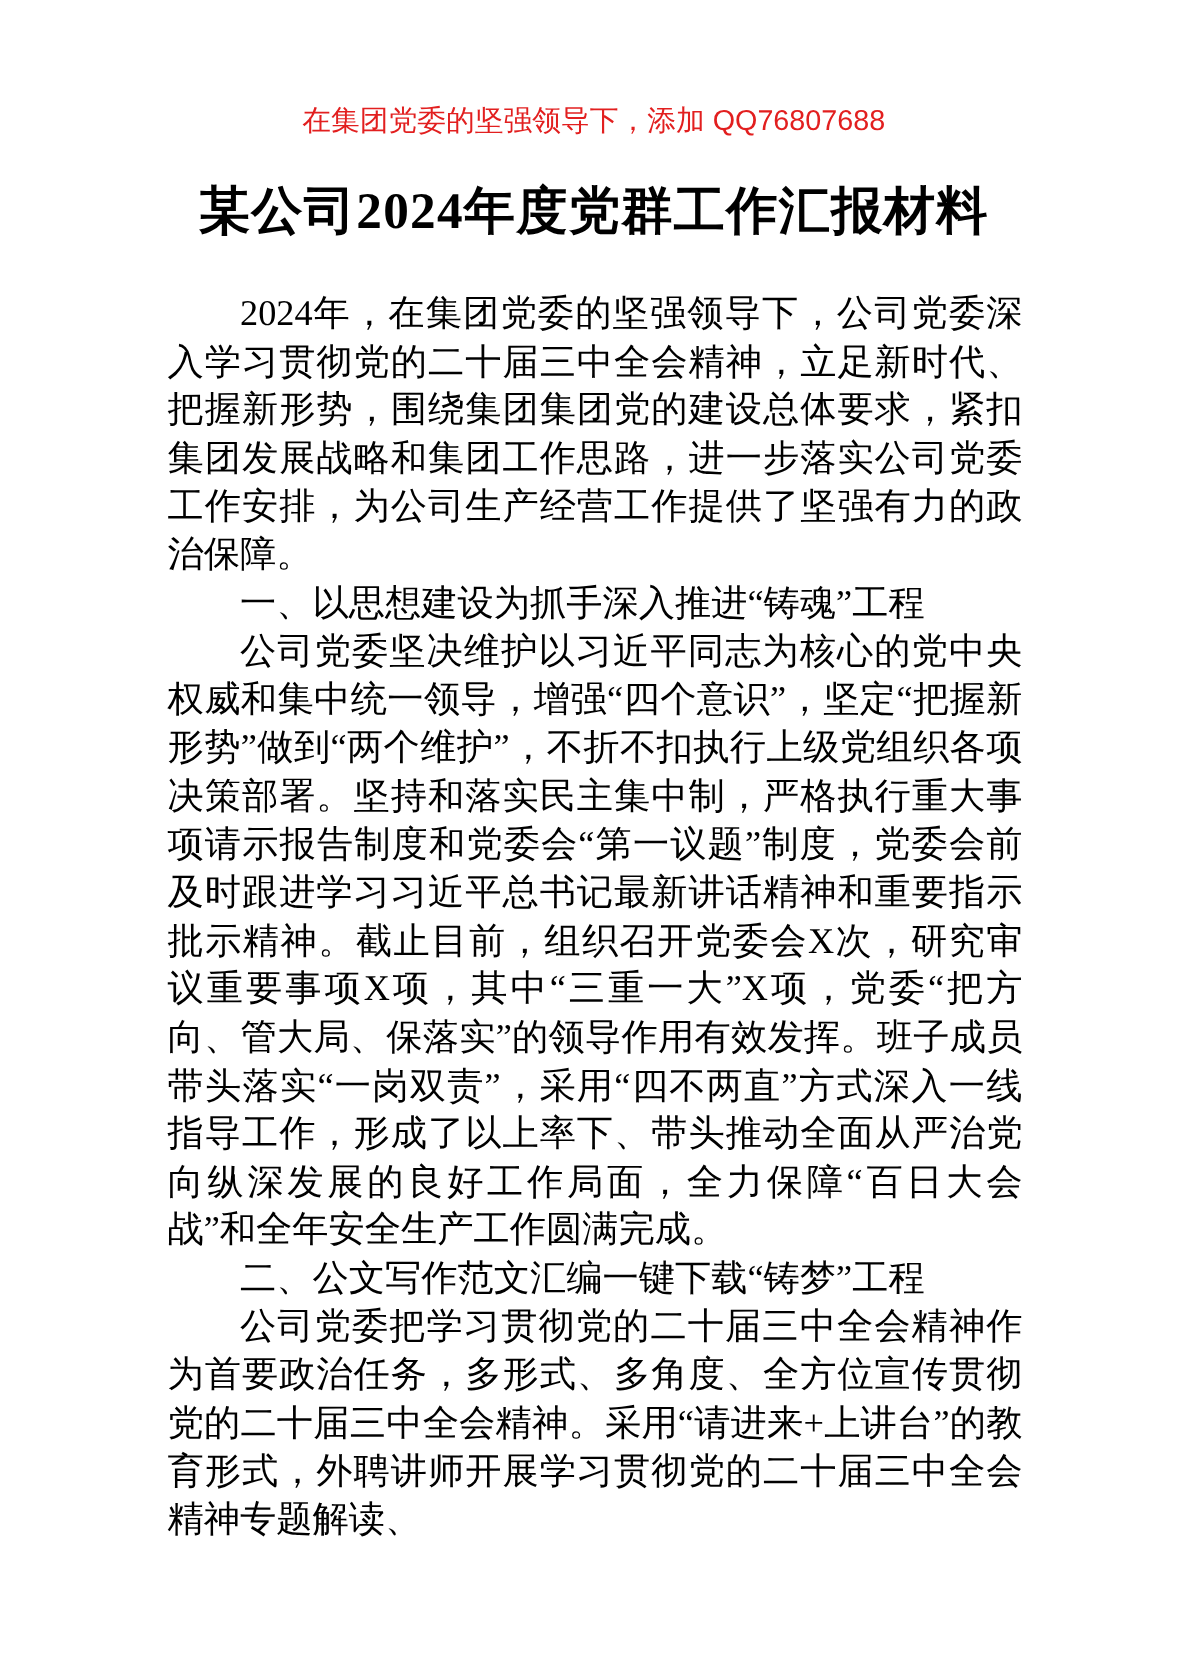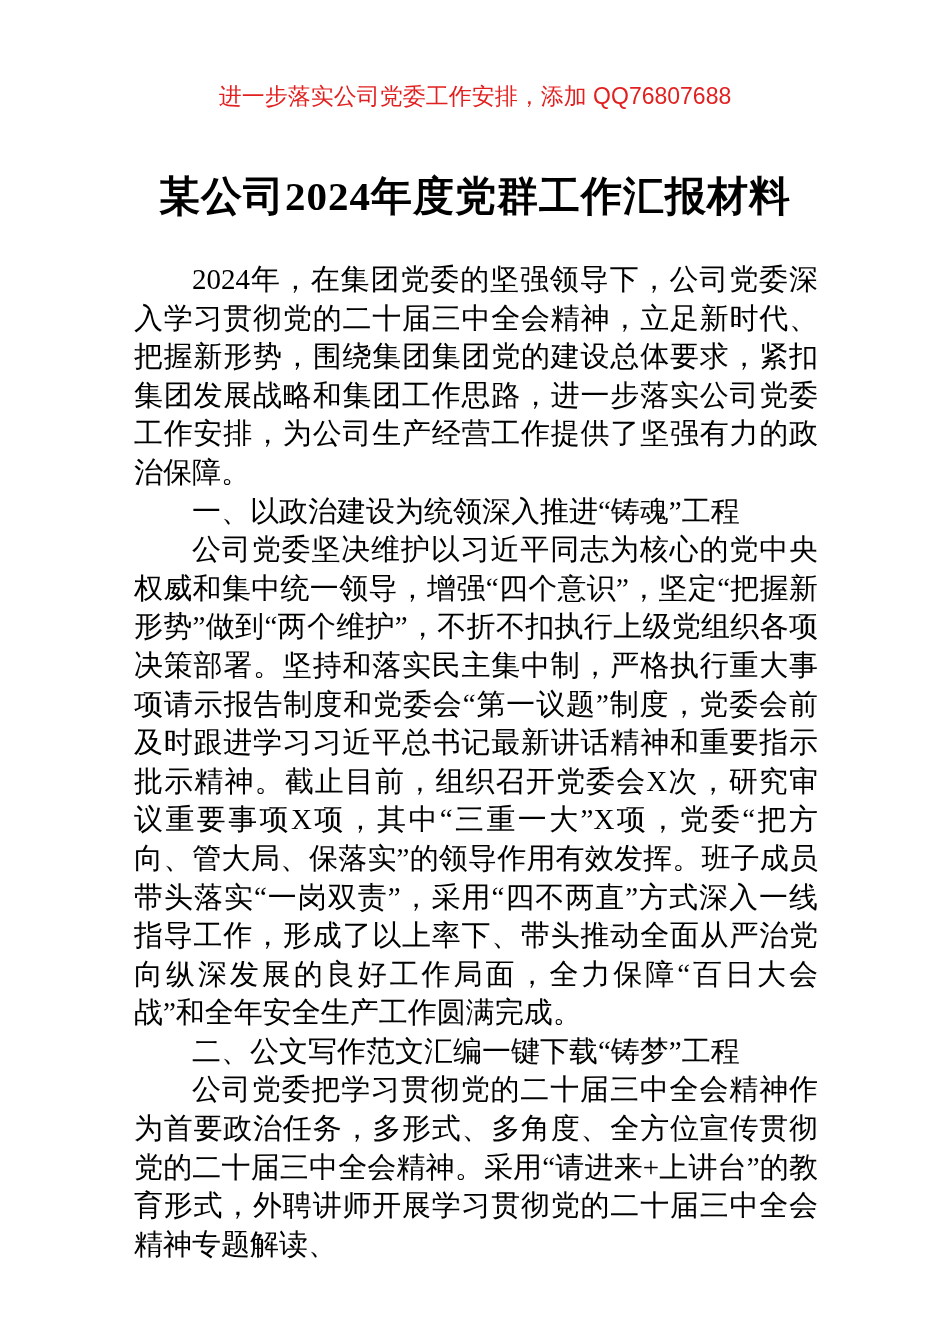--- a/index.html
+++ b/index.html
@@ -20,21 +20,21 @@
   .notice {
     margin-top: 84px;
     text-align: center;
     font-family: "Liberation Sans", "DejaVu Sans", sans-serif;
     font-size: 23px;
     line-height: 24px;
     color: #e21f1f;
     font-weight: 400;
   }
   .doc-title {
-    margin-top: 64px;
+    margin-top: 36px;
     text-align: center;
     font-size: 41px;
     line-height: 48px;
     font-weight: 700;
     letter-spacing: 1px;
   }
   .content {
     margin: 40px 132px 0 134px;
     font-size: 29px;
     line-height: 38.6px;
@@ -45,25 +45,25 @@
     margin: 0;
     padding: 0;
     text-indent: 2em;
   }
 </style>
 </head>
 <body>
 
 <div class="page">
 
-  <div class="notice">进一步落实公司党委工作安排，添加 QQ76807688</div>
+  <div class="notice">在集团党委的坚强领导下，添加 QQ76807688</div>
 
   <h1 class="doc-title">某公司2024年度党群工作汇报材料</h1>
 
   <div class="content">
     <p>2024年，在集团党委的坚强领导下，公司党委深入学习贯彻党的二十届三中全会精神，立足新时代、把握新形势，围绕集团集团党的建设总体要求，紧扣集团发展战略和集团工作思路，进一步落实公司党委工作安排，为公司生产经营工作提供了坚强有力的政治保障。</p>
-    <p>一、以政治建设为统领深入推进“铸魂”工程</p>
+    <p>一、以思想建设为抓手深入推进“铸魂”工程</p>
     <p>公司党委坚决维护以习近平同志为核心的党中央权威和集中统一领导，增强“四个意识”，坚定“把握新形势”做到“两个维护”，不折不扣执行上级党组织各项决策部署。坚持和落实民主集中制，严格执行重大事项请示报告制度和党委会“第一议题”制度，党委会前及时跟进学习习近平总书记最新讲话精神和重要指示批示精神。截止目前，组织召开党委会X次，研究审议重要事项X项，其中“三重一大”X项，党委“把方向、管大局、保落实”的领导作用有效发挥。班子成员带头落实“一岗双责”，采用“四不两直”方式深入一线指导工作，形成了以上率下、带头推动全面从严治党向纵深发展的良好工作局面，全力保障“百日大会战”和全年安全生产工作圆满完成。</p>
     <p>二、公文写作范文汇编一键下载“铸梦”工程</p>
     <p>公司党委把学习贯彻党的二十届三中全会精神作为首要政治任务，多形式、多角度、全方位宣传贯彻党的二十届三中全会精神。采用“请进来+上讲台”的教育形式，外聘讲师开展学习贯彻党的二十届三中全会精神专题解读、</p>
   </div>
 
 </div>
 
 </body></html>

